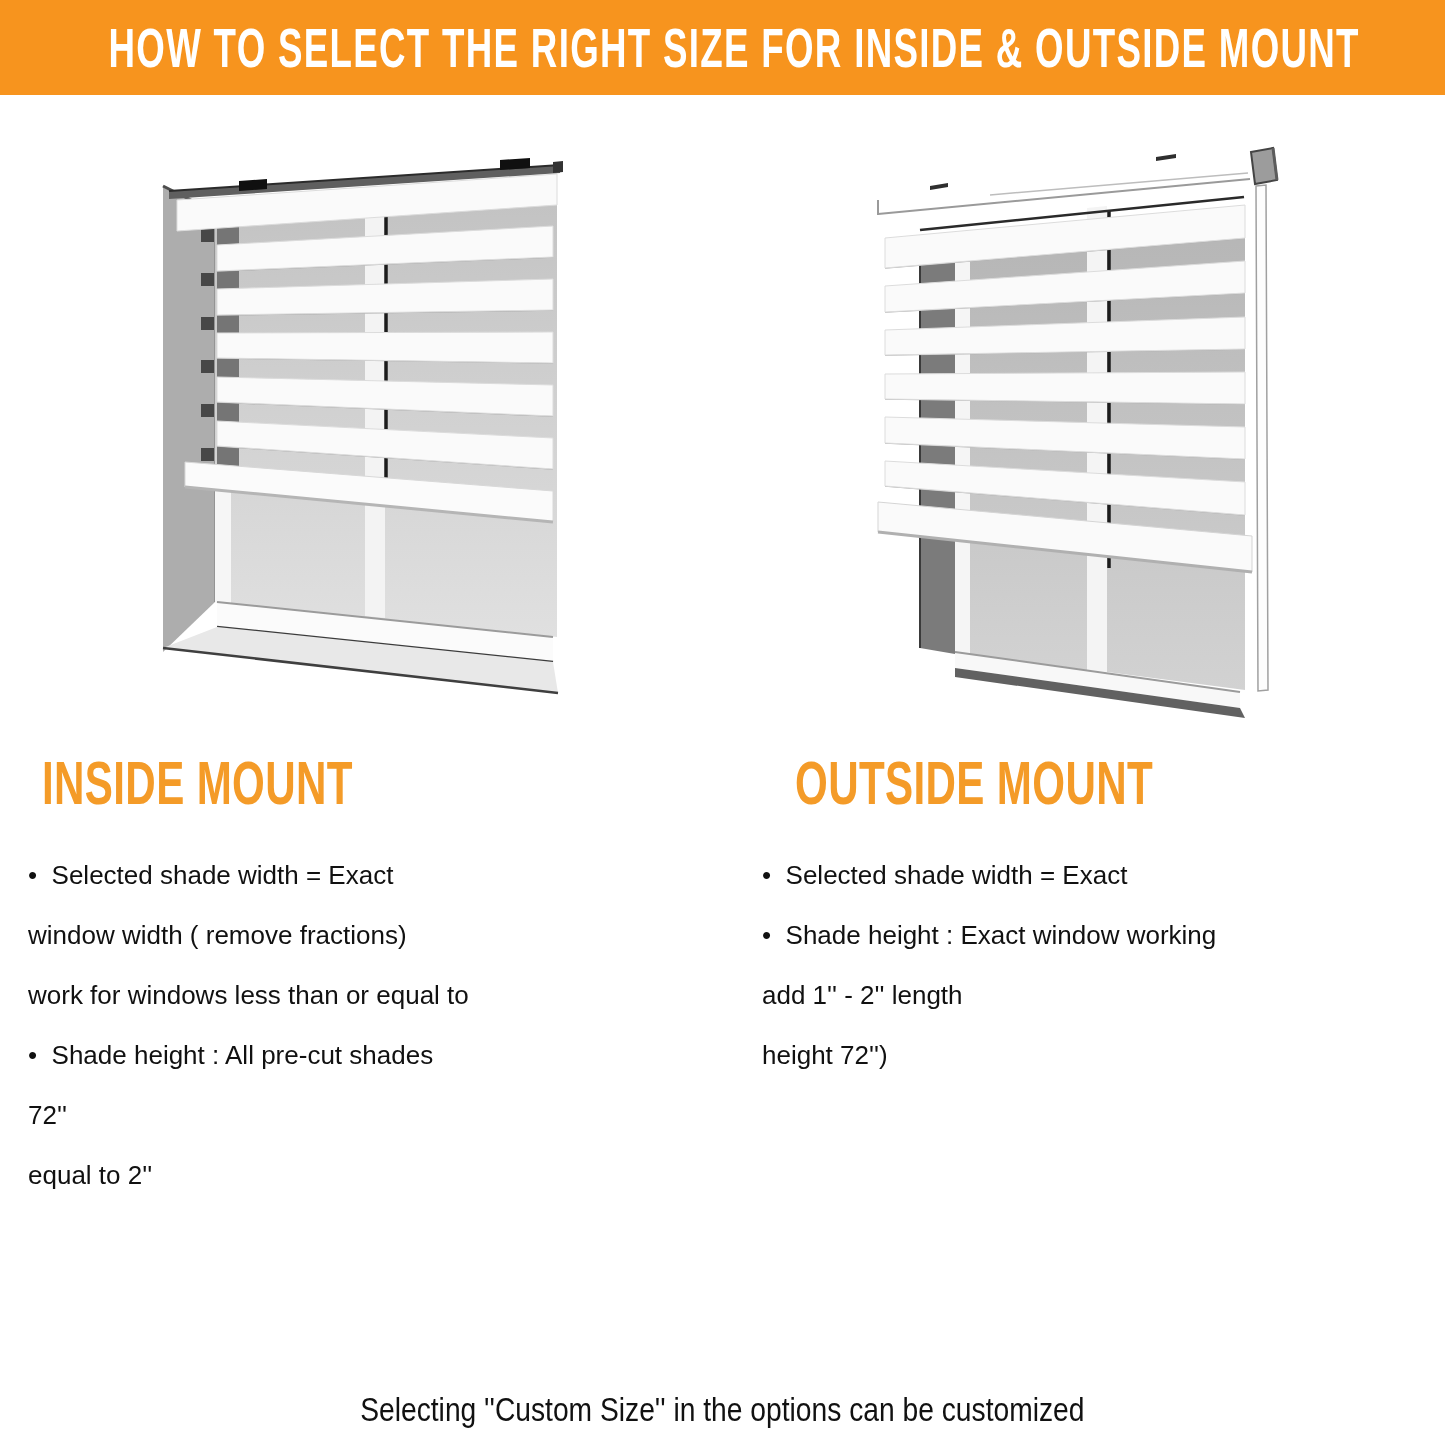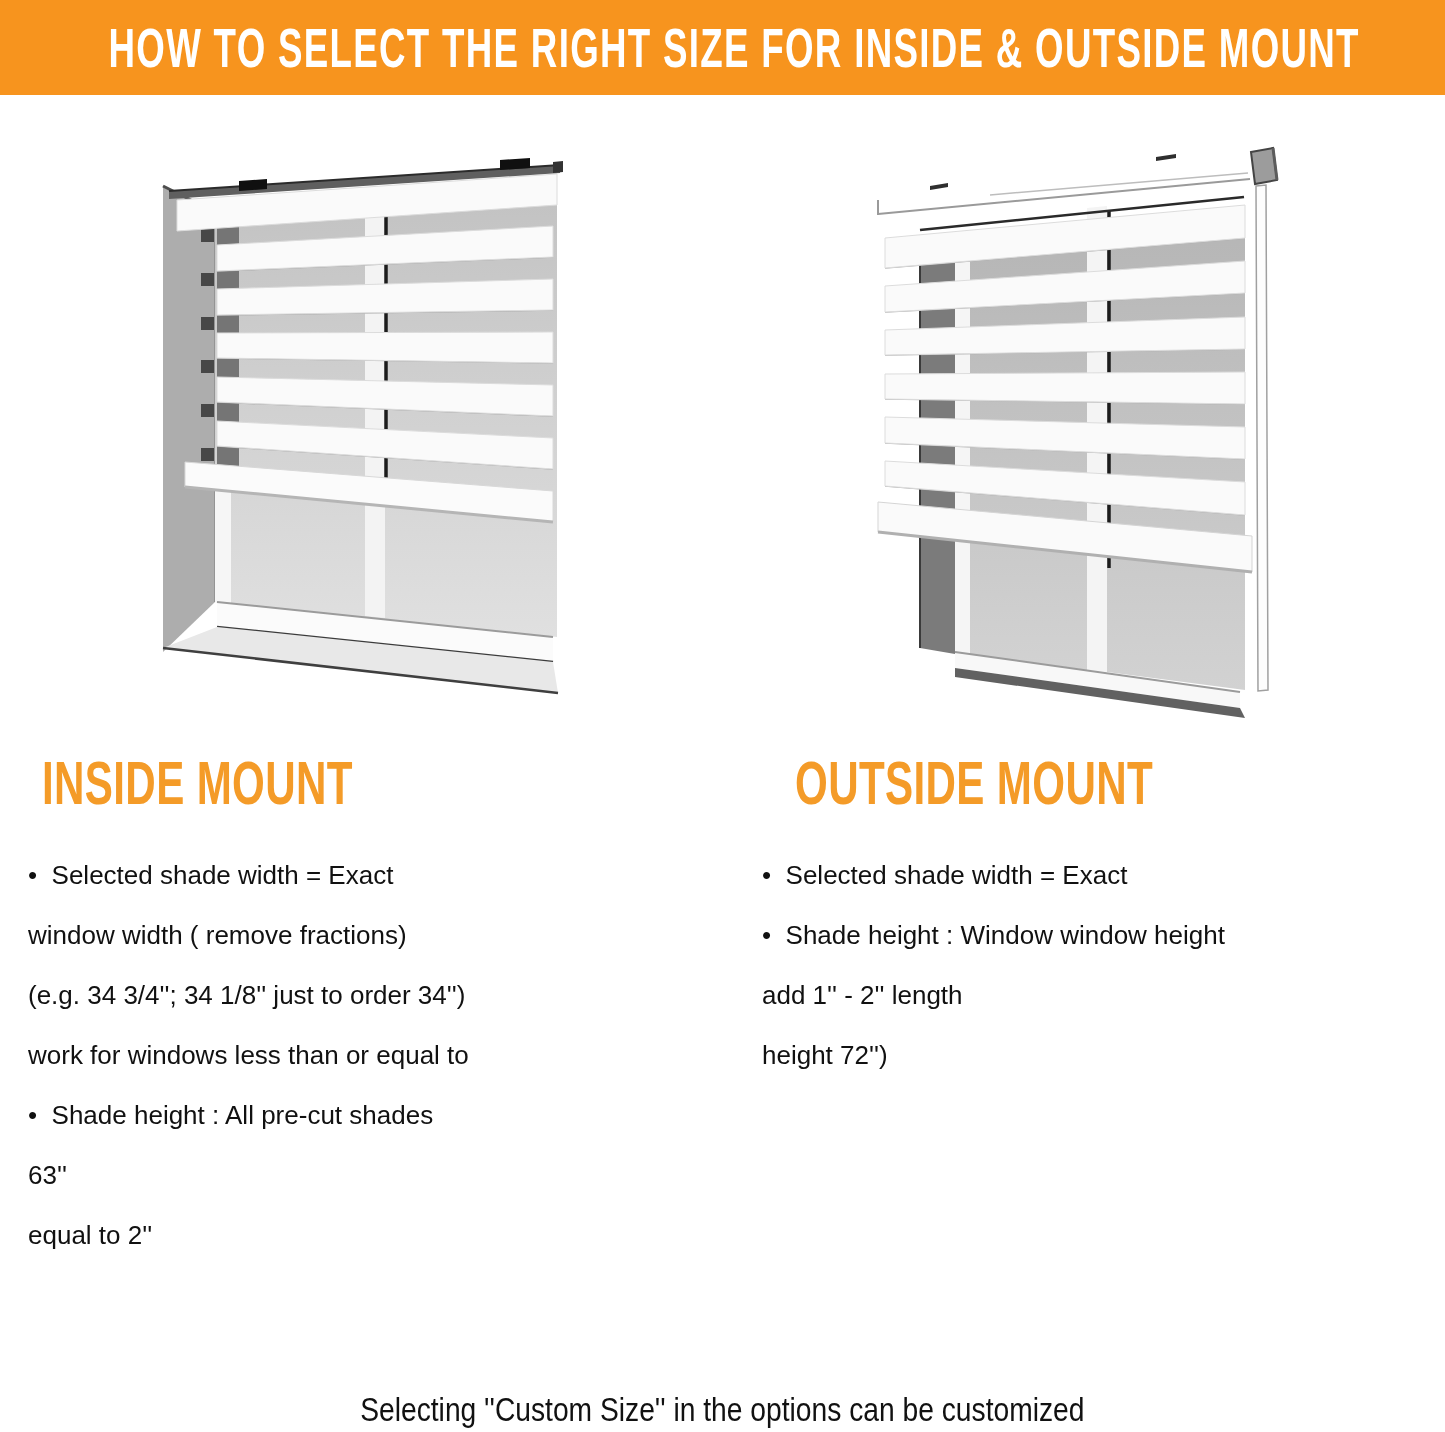--- a/index.html
+++ b/index.html
@@ -176,30 +176,29 @@
       <line x1="18" y1="392" x2="392" y2="432" stroke="#b0b0b0" stroke-width="3"></line>
     </g>
   </svg>
 
   <div id="heading-inside" class="mount-heading">INSIDE MOUNT</div>
   <div id="heading-outside" class="mount-heading">OUTSIDE MOUNT</div>
 
   <div id="col-inside" class="text-col">
     <div class="text-line">•  Selected shade width = Exact</div>
     <div class="text-line">window width ( remove fractions)</div>
-    <div class="text-line">(e.g. 34 3/4''; 34 1/8'' just to order 34'')</div>
     <div class="text-line">work for windows less than or equal to</div>
     <div class="text-line">•  Shade height : All pre-cut shades</div>
-    <div class="text-line">63''</div>
+    <div class="text-line">72''</div>
     <div class="text-line">equal to 2''</div>
   </div>
 
   <div id="col-outside" class="text-col">
     <div class="text-line">•  Selected shade width = Exact</div>
-    <div class="text-line">•  Shade height : Window window height</div>
+    <div class="text-line">•  Shade height : Exact window working</div>
     <div class="text-line">add 1'' - 2'' length</div>
     <div class="text-line">height 72'')</div>
   </div>
 
   <div id="footer">
     <span class="footer-text">Selecting ''Custom Size'' in the options can be customized</span>
   </div>
 
 </div>
 

